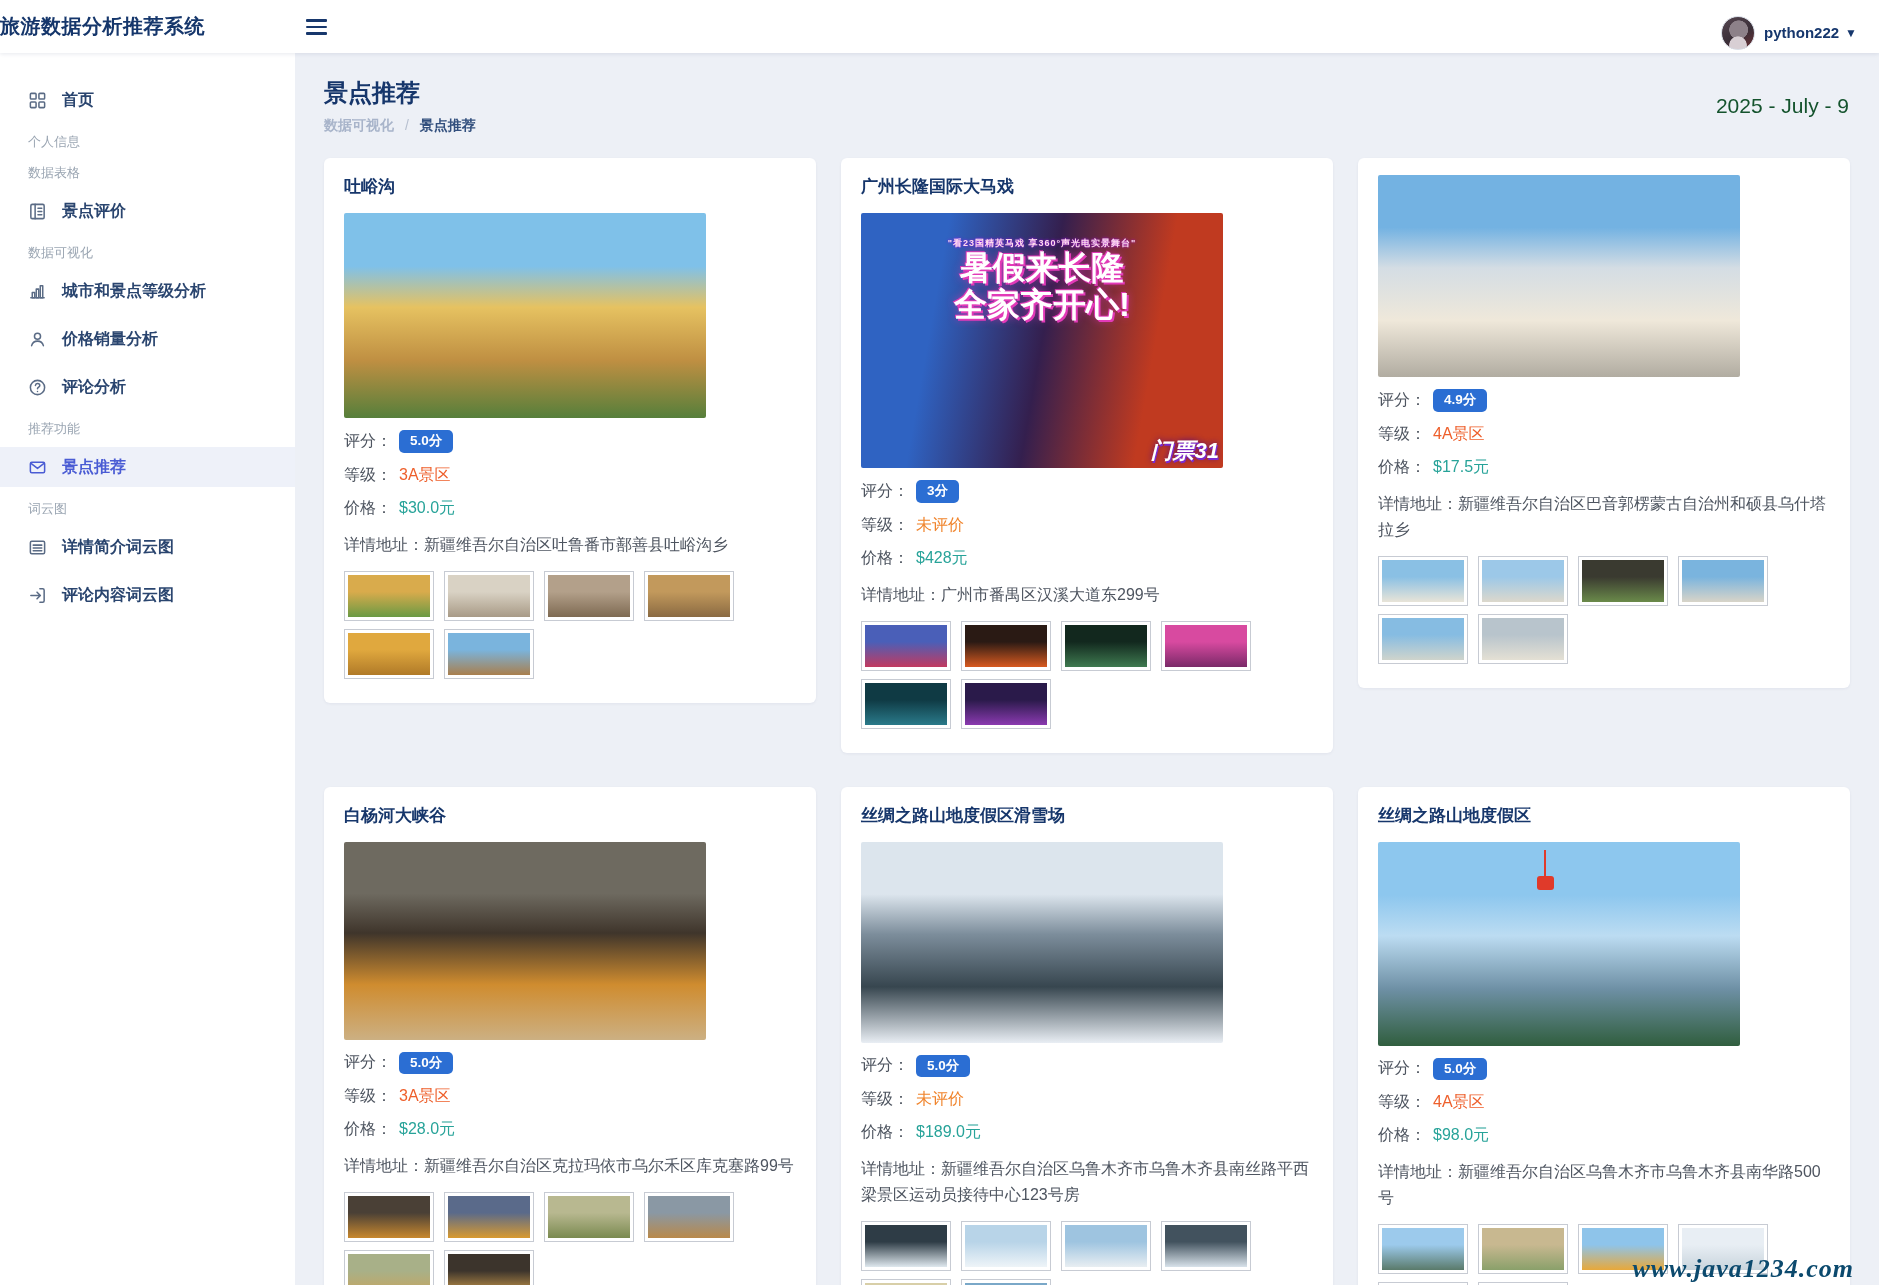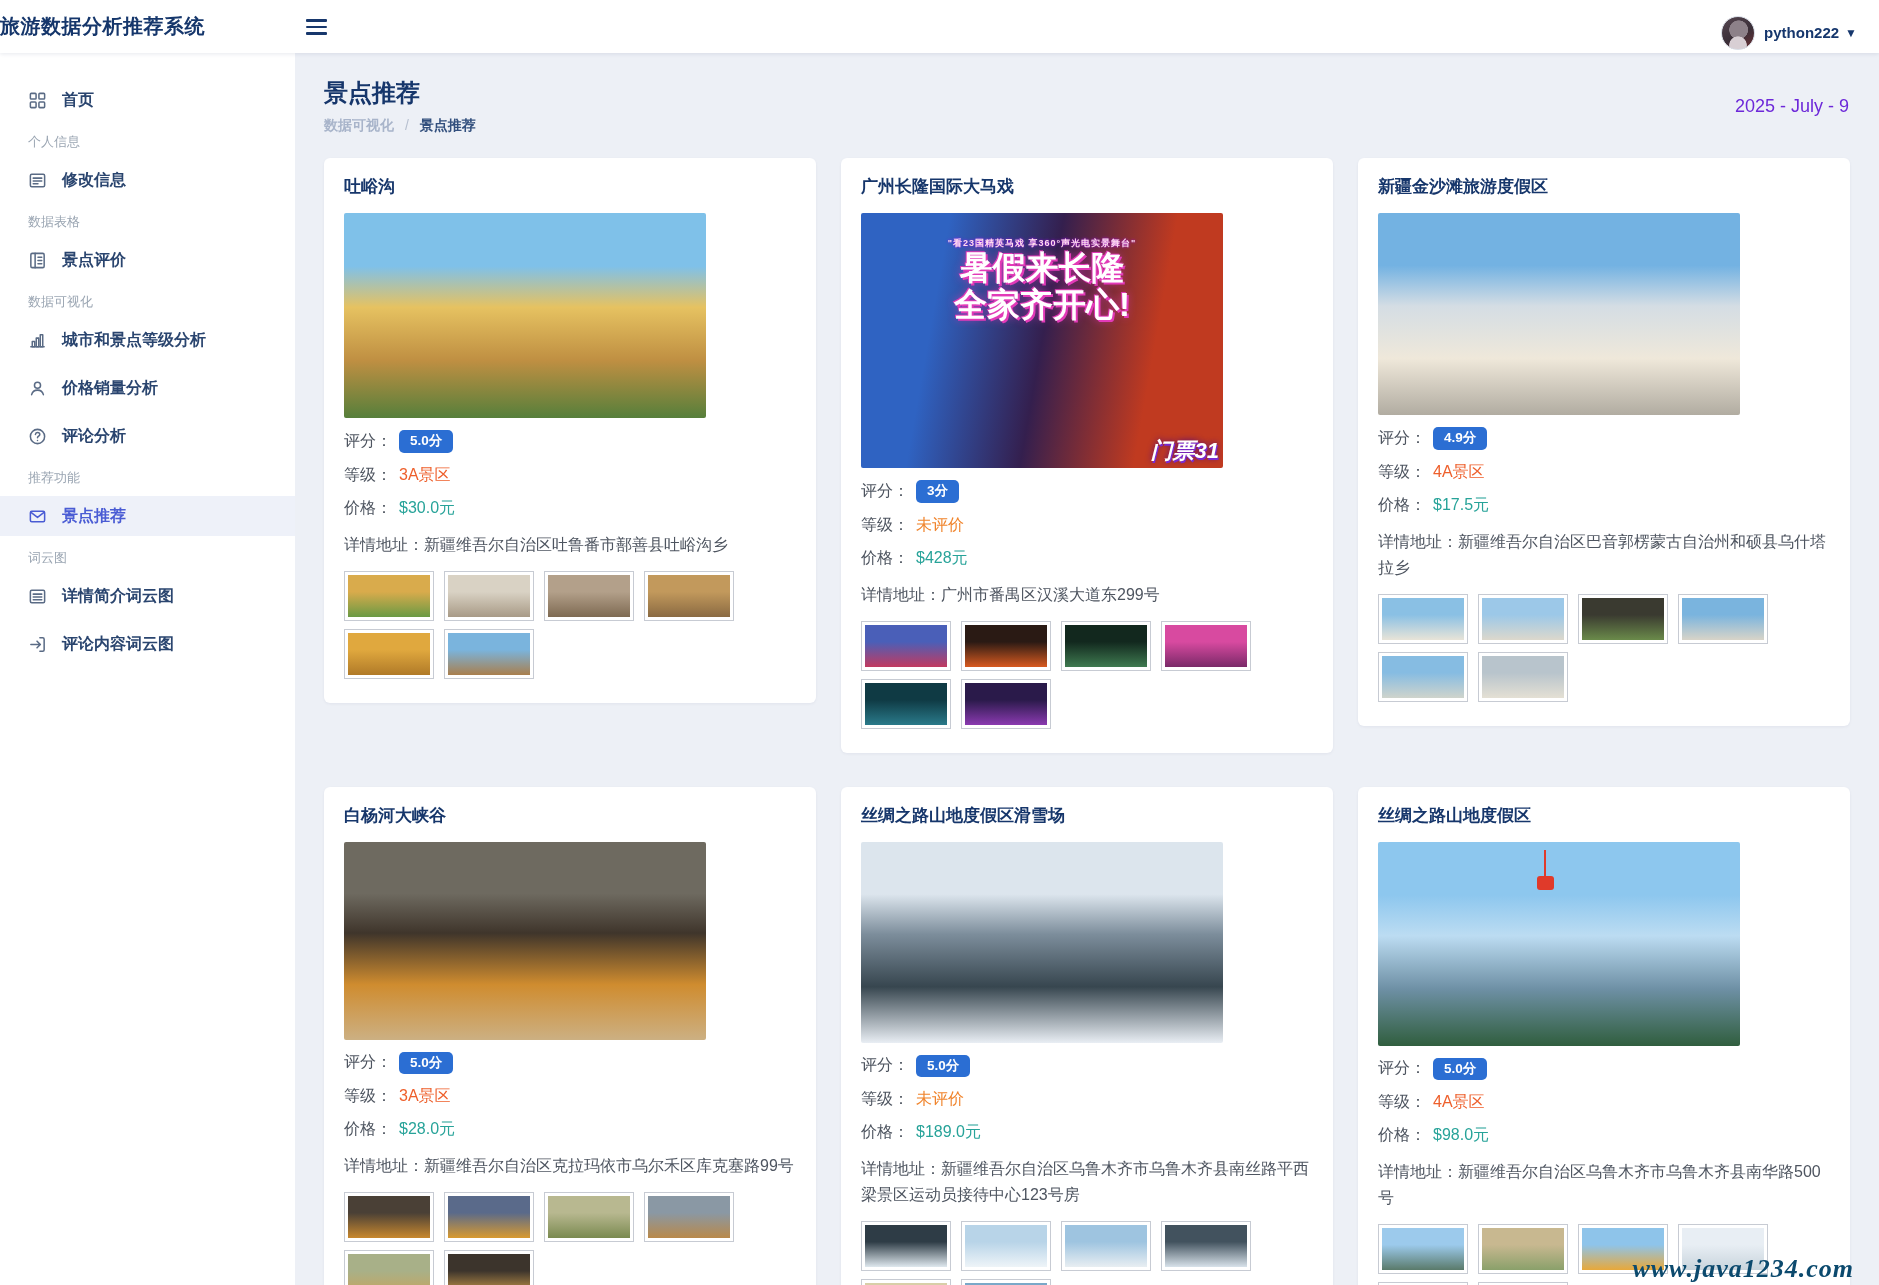--- a/index.html
+++ b/index.html
@@ -34,21 +34,21 @@
   .side-label { font-size:13px; color:#9aa5b2; padding-left:28px; margin:13px 0 9px; font-weight:400; }
 
   
   .content { position:absolute; top:53px; left:295px; width:1584px; height:1232px; padding:24px 30px 0 29px; }
   .page-head { display:flex; justify-content:space-between; align-items:center; }
   .page-title { font-size:24px; font-weight:bold; color:#16366b; }
   .breadcrumb { margin-top:8px; font-size:14px; }
   .crumb-light { color:#a8b4ca; font-weight:bold; cursor:pointer; }
   .crumb-sep { color:#b6bfcf; margin:0 7px; }
   .crumb-dark { color:#33507e; font-weight:bold; }
-  .head-date { font-size:18px; color:#6d28d9; }
+  .head-date { font-size:21px; color:#14532d; }
 
   
   .grid { margin-top:23px; display:grid; grid-template-columns:repeat(3,492px); column-gap:25px; row-gap:34px; align-items:start; }
   .card { background:#fff; border-radius:6px; padding:17px 20px 24px; box-shadow:0 1px 3px rgba(30,40,90,.06); }
   .card-title { font-size:17px; font-weight:bold; color:#16366b; margin-bottom:15px; }
   .card-img { width:362px; border-radius:2px; position:relative; overflow:hidden; }
   .accent-dot { position:absolute; left:44%; top:34px; width:17px; height:14px; border-radius:3px; }
   .accent-dot::before { content:""; position:absolute; left:7px; top:-26px; width:2px; height:26px; background:inherit; }
 
   .poster-overlay { position:absolute; inset:0; text-align:center; }
@@ -96,29 +96,20 @@
         <svg viewBox="0 0 20 20" fill="none" stroke="currentColor" stroke-width="1.6" stroke-linecap="round" stroke-linejoin="round">
           <rect x="2.5" y="2.5" width="6" height="6" rx="1"></rect>
           <rect x="11.5" y="2.5" width="6" height="6" rx="1"></rect>
           <rect x="2.5" y="11.5" width="6" height="6" rx="1"></rect>
           <rect x="11.5" y="11.5" width="6" height="6" rx="1"></rect>
         </svg>
       </span>
     <span class="lab">首页</span>
   </div>
     <div class="side-label">个人信息</div>
-    <div class="side-item">
-    <span class="ico">
-        <svg viewBox="0 0 20 20" fill="none" stroke="currentColor" stroke-width="1.6" stroke-linecap="round" stroke-linejoin="round">
-          <rect x="2.5" y="3.5" width="15" height="13" rx="1.5"></rect>
-          <path d="M5.5 7.5h9M5.5 10.5h9M5.5 13.5h5"></path>
-        </svg>
-      </span>
-    <span class="lab">修改信息</span>
-  </div>
     <div class="side-label">数据表格</div>
     <div class="side-item">
     <span class="ico">
         <svg viewBox="0 0 20 20" fill="none" stroke="currentColor" stroke-width="1.6" stroke-linecap="round" stroke-linejoin="round">
           <rect x="3" y="2.5" width="14" height="15" rx="1.5"></rect>
           <path d="M7.5 2.5v15M10.5 6.5h4M10.5 10h4M10.5 13.5h4"></path>
         </svg>
       </span>
     <span class="lab">景点评价</span>
   </div>
@@ -276,21 +267,20 @@
           </div>
           <div class="thumb">
             <div class="thumb-img" style="background: linear-gradient(rgb(15, 58, 68) 0%, rgb(15, 58, 68) 40%, rgb(42, 122, 138) 100%);"></div>
           </div>
           <div class="thumb">
             <div class="thumb-img" style="background: linear-gradient(rgb(42, 26, 74) 0%, rgb(42, 26, 74) 40%, rgb(138, 58, 176) 100%);"></div>
           </div>
         </div>
   </article>
       <article class="card">
-    <h3 class="card-title">新疆金沙滩旅游度假区</h3>
     <div class="card-img" style="height: 202px; background: linear-gradient(rgb(115, 178, 226) 0%, rgb(115, 178, 226) 26%, rgb(212, 221, 228) 46%, rgb(239, 232, 218) 72%, rgb(177, 172, 161) 100%);"></div>
     <div class="info-row">
       <span class="lbl r-lbl">评分：</span>
       <span class="badge">4.9分</span>
     </div>
     <div class="info-row">
       <span class="lbl l-lbl">等级：</span>
       <span class="level-val">4A景区</span>
     </div>
     <div class="info-row">

